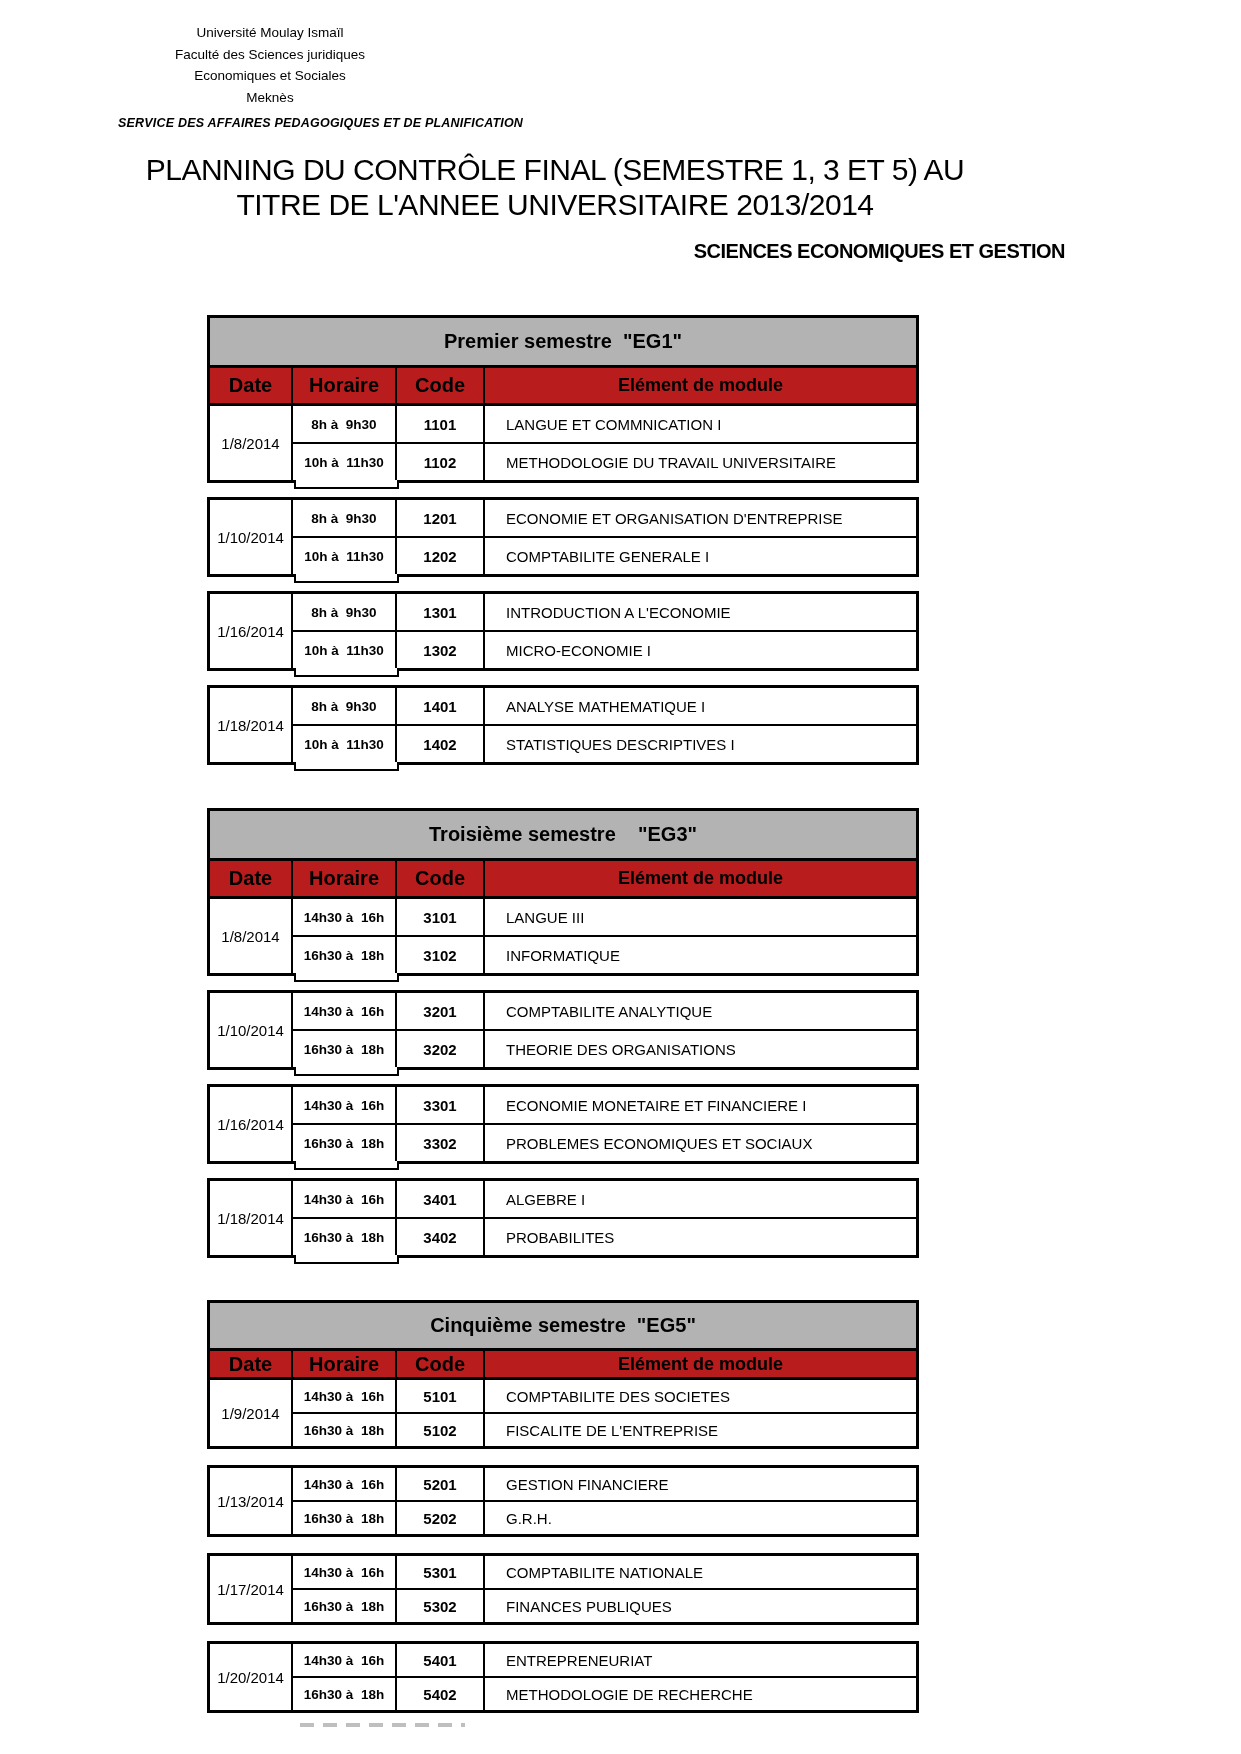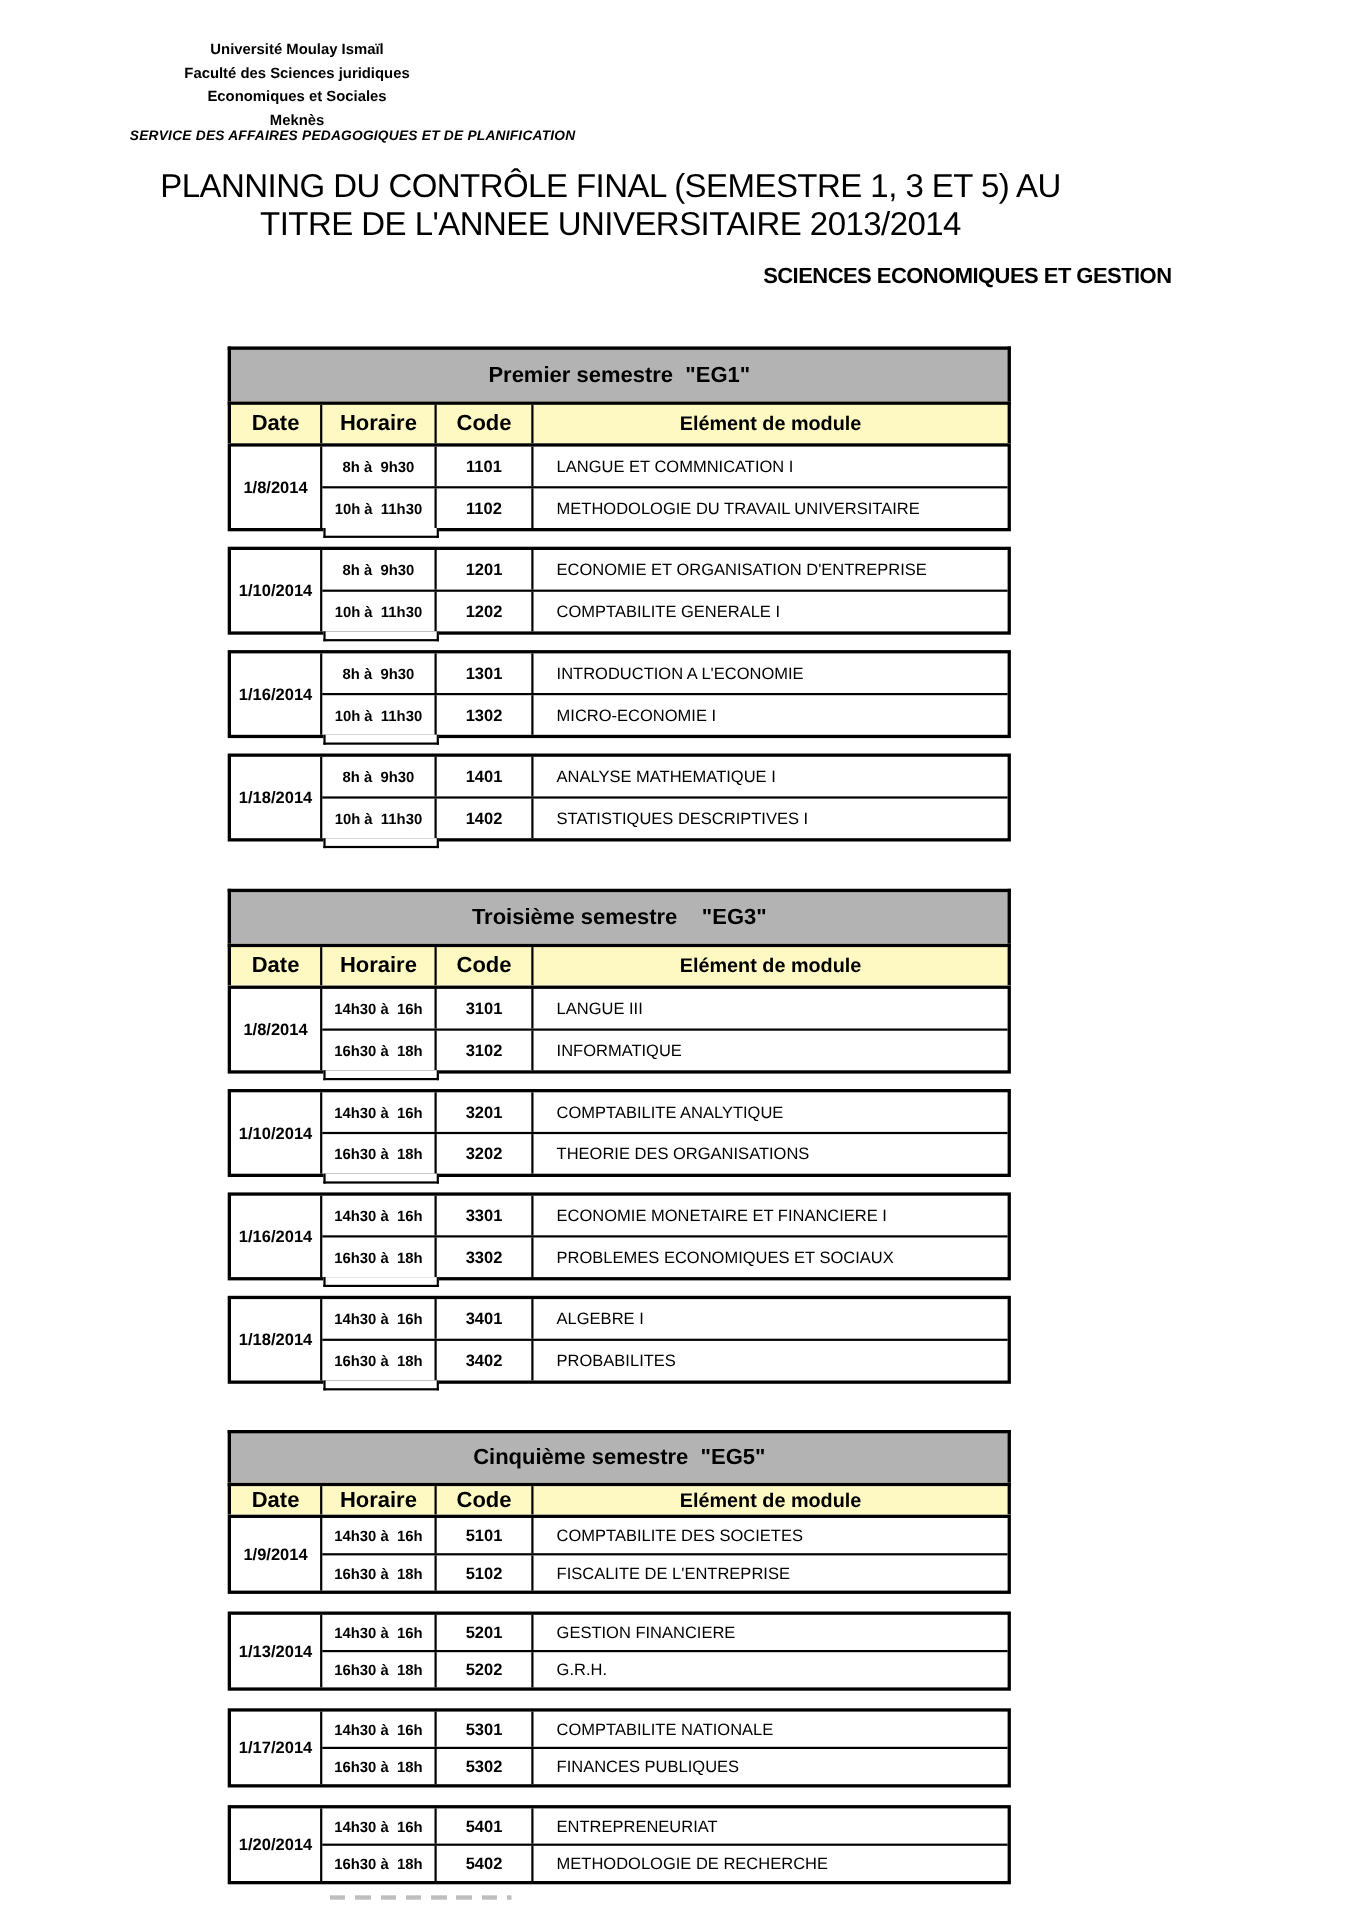--- a/index.html
+++ b/index.html
@@ -3,22 +3,22 @@
 <meta charset="utf-8">
 <style>
   html,body{margin:0;padding:0;background:#888;}
   .page{
     position:relative;width:1241px;height:1754px;margin:0 auto;
     background:#ffffff;overflow:hidden;color:#000;
     font-family:"Liberation Sans",sans-serif;
   }
   
   .org-block{
-    position:absolute;top:34px;left:105px;width:330px;
-    text-align:center;font-size:13.5px;line-height:21.5px;white-space:pre-line;font-weight:bold;
+    position:absolute;top:22px;left:105px;width:330px;
+    text-align:center;font-size:13.5px;line-height:21.5px;white-space:pre-line;
   }
   .service-line{
     position:absolute;top:116px;left:118px;width:700px;
     font-size:12.5px;font-weight:bold;font-style:italic;letter-spacing:.2px;
   }
   
   .main-title{
     position:absolute;top:152px;left:45px;width:1020px;
     text-align:center;font-size:30px;font-weight:normal;line-height:35px;
     letter-spacing:-0.5px;white-space:pre-line;
@@ -30,31 +30,31 @@
   
   .table-section{position:absolute;left:207px;width:712px;}
   .table-section *{box-sizing:border-box;}
   .sem-bar{
     width:100%;background:#b3b3b3;border:3px solid #000;border-bottom:none;
     display:flex;align-items:center;justify-content:center;
     font-size:20px;font-weight:bold;white-space:pre;
   }
   .col-hdr{
     width:100%;border:3px solid #000;border-bottom:none;
-    display:flex;align-items:stretch;background:#fef9c3;
+    display:flex;align-items:stretch;background:#b91c1c;
   }
   .col-hdr .cell{font-weight:bold;}
   .col-hdr .c-date,.col-hdr .c-hor,.col-hdr .c-code{font-size:20px;}
   .col-hdr .c-el{font-size:18px;justify-content:center;padding-left:0;text-align:center;}
   .group{
     position:relative;width:100%;border:3px solid #000;background:#fff;
     display:flex;align-items:stretch;
   }
   .cell{display:flex;align-items:center;justify-content:center;overflow:hidden;}
-  .c-date{width:83px;border-right:2px solid #000;font-weight:bold;font-size:15px;}
+  .c-date{width:83px;border-right:2px solid #000;font-weight:normal;font-size:15px;}
   .c-hor {width:104px;border-right:2px solid #000;font-weight:bold;font-size:13.5px;white-space:pre;}
   .c-code{width:88px;border-right:2px solid #000;font-weight:bold;font-size:15px;}
   .c-el  {flex:1;justify-content:flex-start;padding-left:21px;font-size:15px;white-space:nowrap;}
   .rows-wrap{flex:1;display:flex;flex-direction:column;}
   .s-row{flex:1;display:flex;align-items:stretch;}
   .s-row.first{border-bottom:2px solid #000;}
   .hor-tab{
     position:absolute;left:84px;bottom:-9px;width:105px;height:9px;
     background:#fff;border:2px solid #000;border-top:none;
   }

